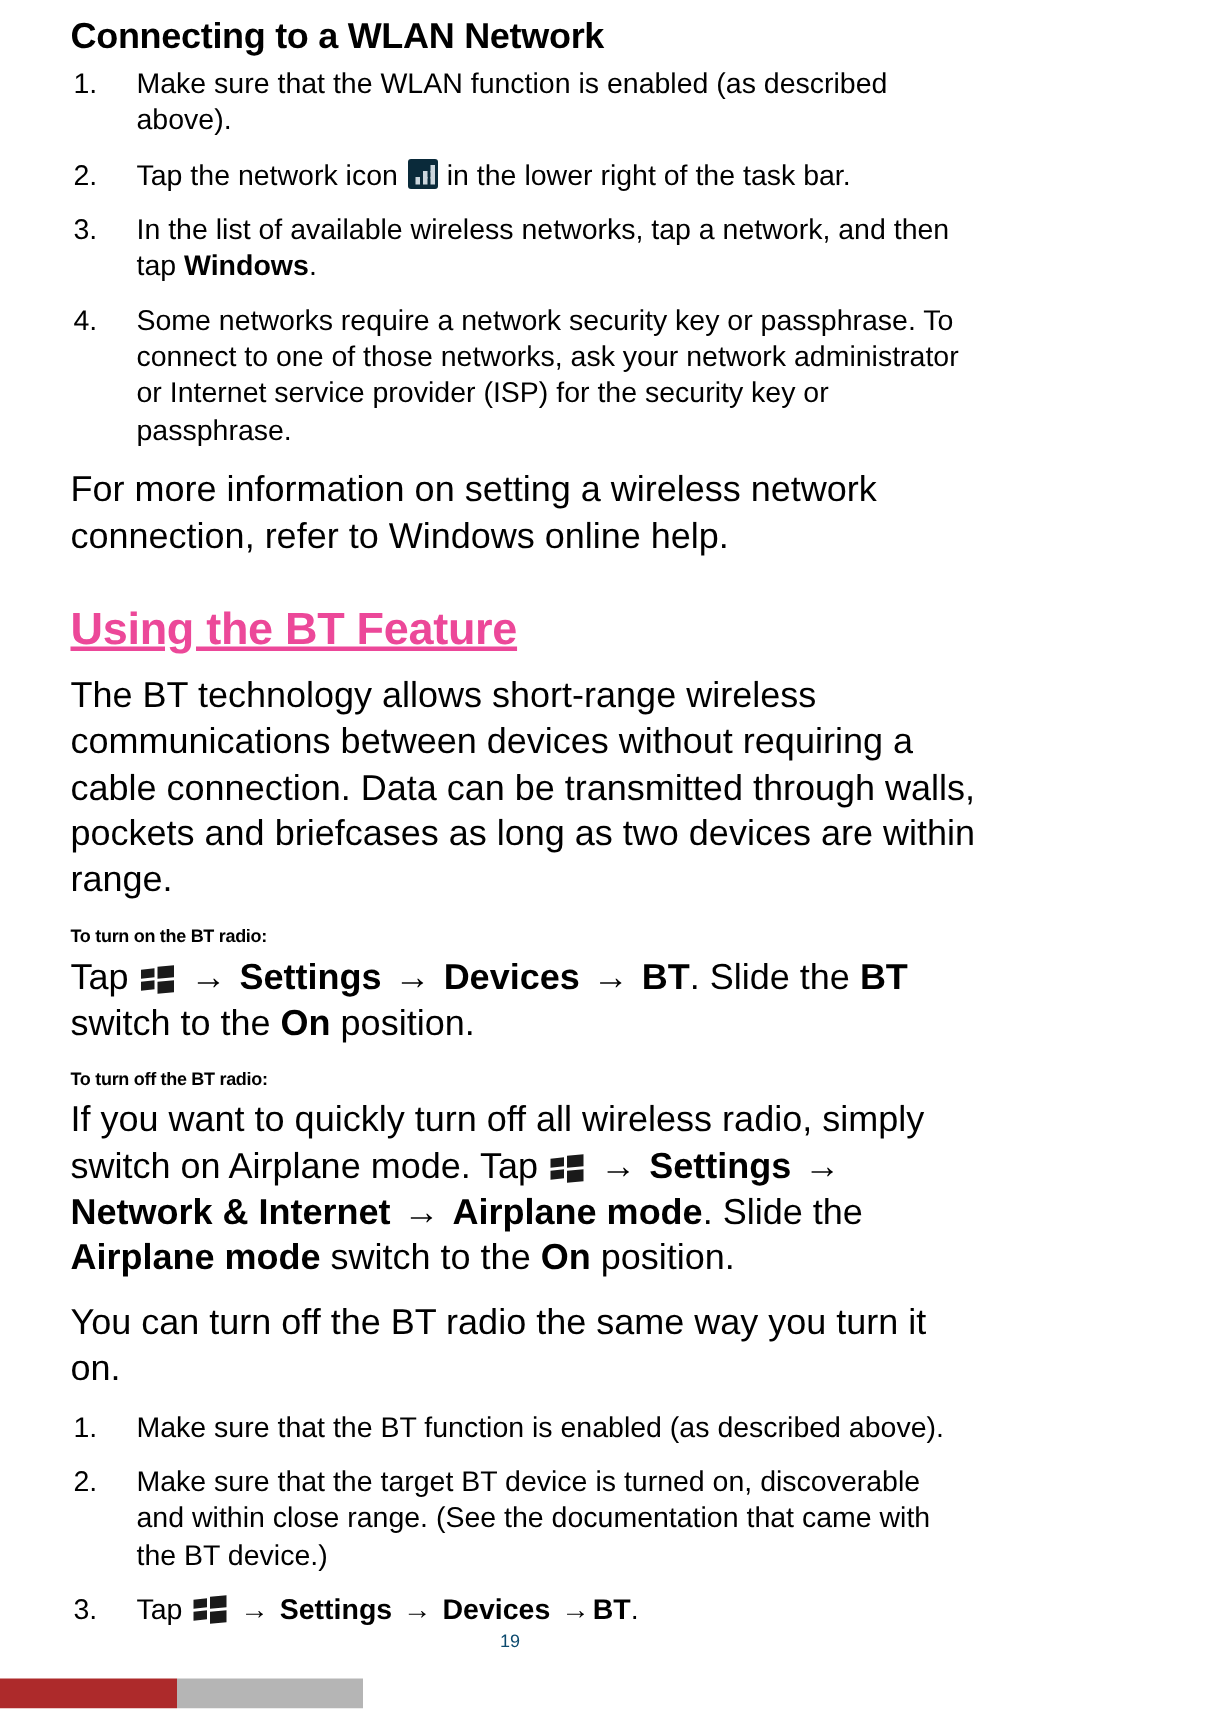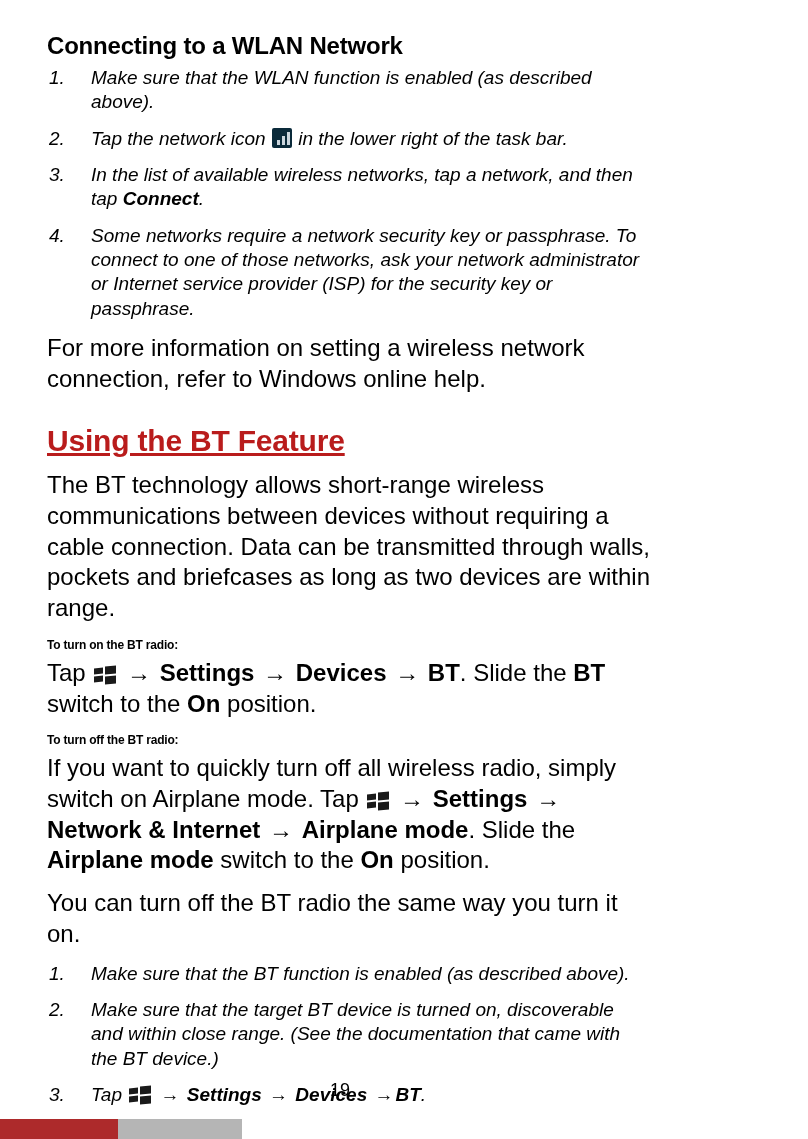--- a/index.html
+++ b/index.html
@@ -5,53 +5,52 @@
   html, body {
     margin: 0;
     padding: 0;
     background: #fff;
     width: 808px;
   }
   .page {
     box-sizing: border-box;
     width: 668px;
     min-height: 1139px;
-    padding: 24px 18px 0 47px;
+    padding: 3px 18px 0 47px;
     position: relative;
     font-family: "Optima", "Candara", "Segoe UI", sans-serif;
     color: #000;
   }
 
   
   .h-cond {
     font-family: "Arial Narrow", "Impact", Arial, sans-serif;
     font-weight: 900;
     font-stretch: condensed;
     letter-spacing: -0.2px;
     margin: 0;
   }
   .h1 { font-size: 30px; margin-top: 30px; margin-bottom: 12px; text-decoration: underline; }
   .h2 { font-size: 28px; margin-top: 22px; margin-bottom: 10px; }
   .h3 { font-size: 24px; margin-top: 8px; margin-bottom: 6px; }
   .h4 { font-size: 12px; margin-top: 14px; margin-bottom: 4px; }
 
-  .h-cond.h1.dark-grey { color: #b91c1c; }
+  .h-cond.h1.dark-grey { color: #ec4899; }
 
   p.body {
     font-size: 24px;
     line-height: 1.28;
     margin: 6px 0 12px 0;
   }
 
   ol.numbered {
     list-style: none;
     margin: 0 0 10px 0;
     padding: 0;
     counter-reset: item;
-    font-style: italic;
   }
   ol.numbered > li {
     counter-increment: item;
     position: relative;
     font-size: 19px;
     line-height: 1.28;
     padding-left: 44px;
     margin-bottom: 12px;
   }
   ol.numbered > li::before {
@@ -102,22 +101,22 @@
   .icon-start .a { left: 0;  top: 2px; width: 9px;  height: 6px; transform: skewY(-6deg); }
   .icon-start .b { left: 11px; top: 0;  width: 11px; height: 8px; transform: skewY(-6deg); }
   .icon-start .c { left: 0;  top: 10px; width: 9px;  height: 6px; transform: skewY(-6deg); }
   .icon-start .d { left: 11px; top: 10px; width: 11px; height: 8px; transform: skewY(-6deg); }
 
   .page-num {
     position: absolute;
     left: 12px; right: 0;
     bottom: 38px;
     text-align: center;
-    font-size: 18px;
-    color: #000000;
+    font-size: 12px;
+    color: #0c4a6e;
   }
 
   .footer-bars {
     position: absolute;
     left: 0; bottom: 0;
     width: 808px; height: 20px;
     display: flex;
   }
   .footer-bars .red  { flex: 0 0 118px; background: #ad2a2b; }
   .footer-bars .grey { flex: 0 0 124px; background: #b5b5b5; }
@@ -133,21 +132,21 @@
   <ol class="numbered">
     <li>
       <span>Make sure that the WLAN function is enabled (as described above).</span>
     </li>
     <li>
       <span>Tap the network icon</span>
       <span class="icon-net"></span>
       <span> in the lower right of the task bar.</span>
     </li>
     <li>
-      <span>In the list of available wireless networks, tap a network, and then tap </span><span class="cond-bold">Connect</span><span>.</span>
+      <span>In the list of available wireless networks, tap a network, and then tap </span><span class="cond-bold">Windows</span><span>.</span>
     </li>
     <li>
       <span>Some networks require a network security key or passphrase. To connect to one of those networks, ask your network administrator or Internet service provider (ISP) for the security key or passphrase.</span>
     </li>
   </ol>
 
   <p class="body">For more information on setting a wireless network connection, refer to Windows online help.</p>
 
   <h1 class="h-cond h1 dark-grey">Using the BT Feature</h1>
   <p class="body">The BT technology allows short-range wireless communications between devices without requiring a cable connection. Data can be transmitted through walls, pockets and briefcases as long as two devices are within range.</p>

